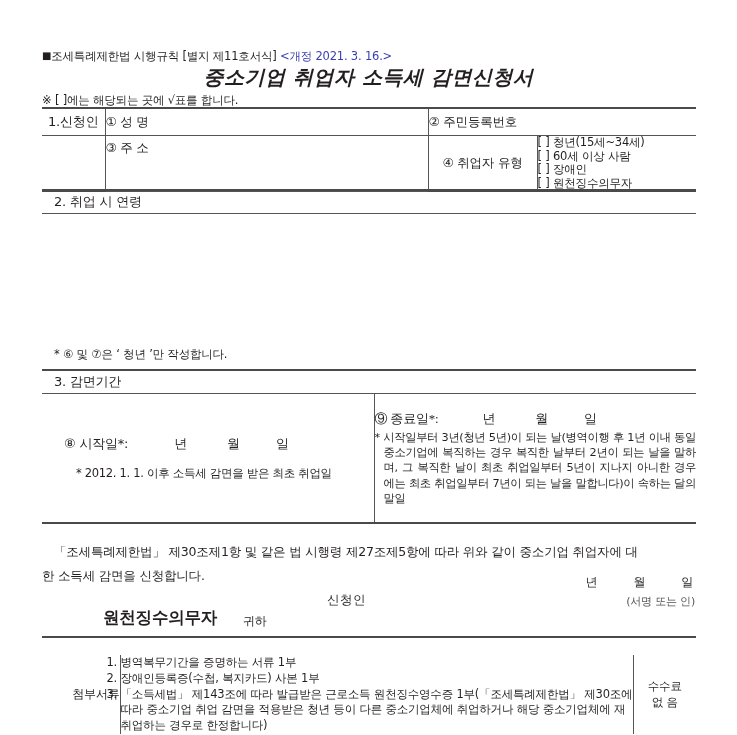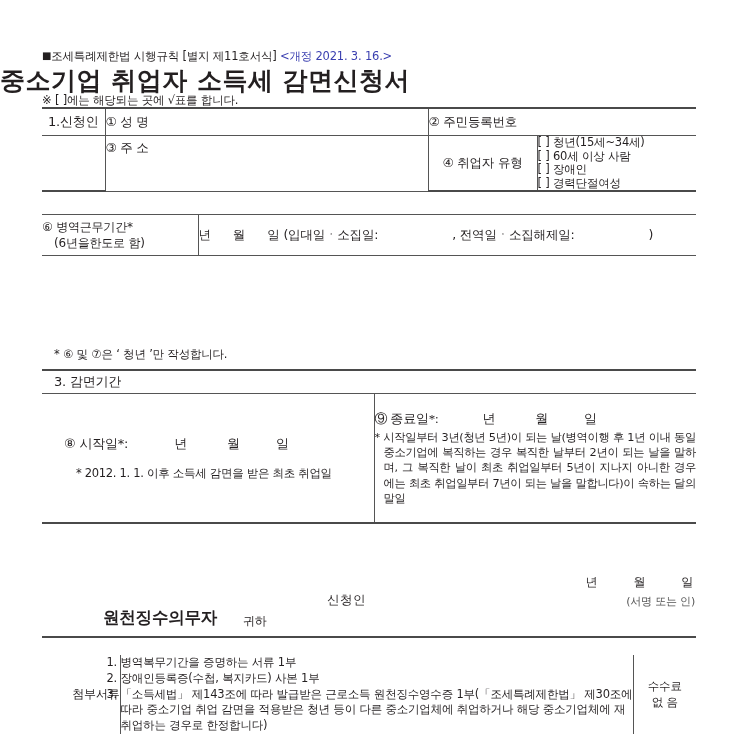--- a/index.html
+++ b/index.html
@@ -37,23 +37,25 @@
   .form-ref .rev {
     color: #3a3fb0;
     text-align: center;
   }
 
   .doc-title {
     position: absolute;
     left: 0;
     right: 0;
     top: 64px;
-    font-size: 25px;
+    text-align: center;
+    font-size: 20px;
     font-weight: bold;
     letter-spacing: 0.5px;
+    font-style: italic;
   }
 
   .check-note {
     position: absolute;
     left: 42px;
     top: 93px;
     font-size: 11.5px;
     letter-spacing: -0.2px;
     white-space: nowrap;
   }
@@ -308,45 +310,37 @@
       <td class="field-head pad-l rule-top-thick">① 성  명</td>
       <td colspan="2" class="field-head pad-l rule-top-thick no-r">② 주민등록번호</td>
     </tr>
     <tr>
       <td rowspan="2" class="field-head pad-l" style="vertical-align:top; padding-top:4px;">③ 주  소</td>
       <td rowspan="2" class="worker-type-label rule-bot-thick">④ 취업자 유형</td>
       <td rowspan="2" class="opts rule-bot-thick no-r">
         <div>[  ] 청년(15세~34세)</div>
         <div>[  ] 60세 이상 사람</div>
         <div>[  ] 장애인</div>
-        <div>[  ] 경력단절여성</div>
+        <div>[  ] 원천징수의무자</div>
       </td>
     </tr>
     <tr>
       <td class="rule-bot-thick no-l" style="height:36px;"></td>
     </tr>
   </tbody>
     </table>
 
+  <div class="sec-head" id="sec2head">2. 취업 시 연령</div>
 
   <table class="tbl" id="sec2">
     <colgroup>
       <col style="width:156px">
       <col style="width:498px">
     </colgroup>
     <tbody>
-    <tr>
-      <td class="row-label no-l" style="height:40px; vertical-align:middle;">
-        <div>⑥ 병역근무기간*</div>
-        <div class="ind">(6년을한도로 함)</div>
-      </td>
-      <td class="ymd no-r">
-        <span>년</span><span class="g1"></span><span>월</span><span class="g2"></span><span>일</span><span class="paren"></span><span>(입대일ㆍ소집일:</span><span class="gap-sm"></span><span>, 전역일ㆍ소집해제일:</span><span class="gap-sm"></span><span>)</span>
-      </td>
-    </tr>
   </tbody>
     </table>
 
   <div class="foot-note" id="note-sec2">* ⑥ 및 ⑦은 ‘ 청년 ’만 작성합니다.</div>
 
   <div class="sec-head" id="sec3head">3. 감면기간</div>
 
   <table class="tbl" id="sec3">
     <colgroup>
       <col style="width:332px">
@@ -363,20 +357,24 @@
       <td class="end-cell no-r no-t rule-bot-thick">
         <div class="end-line">
           <span>⑨ 종료일*:</span><span class="sp1"></span><span>년</span><span class="sp2"></span><span>월</span><span class="sp3"></span><span>일</span>
         </div>
         <div class="end-note">* 시작일부터 3년(청년 5년)이 되는 날(병역이행 후 1년 이내 동일 중소기업에 복직하는 경우 복직한 날부터 2년이 되는 날을 말하며, 그 복직한 날이 최초 취업일부터 5년이 지나지 아니한 경우에는 최초 취업일부터 7년이 되는 날을 말합니다)이 속하는 달의 말일</div>
       </td>
     </tr>
   </tbody>
     </table>
 
+  <div class="decl">
+    <div class="l1">「조세특례제한법」 제30조제1항 및 같은 법 시행령 제27조제5항에 따라 위와 같이 중소기업 취업자에 대</div>
+    <div>한 소득세 감면을 신청합니다.</div>
+  </div>
 
   <div class="date-line">
     <span>년</span><span class="sp"></span><span>월</span><span class="sp"></span><span>일</span>
   </div>
 
   <div class="applicant-sign">신청인</div>
   <div class="sign-hint">(서명 또는 인)</div>
 
   <div class="agent">원천징수의무자</div>
   <div class="agent-to">귀하</div>

